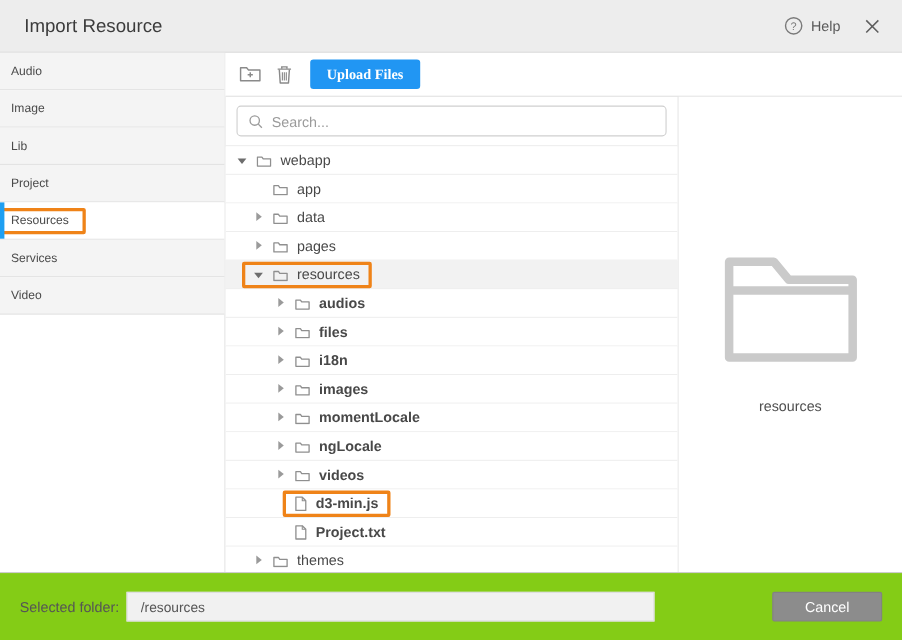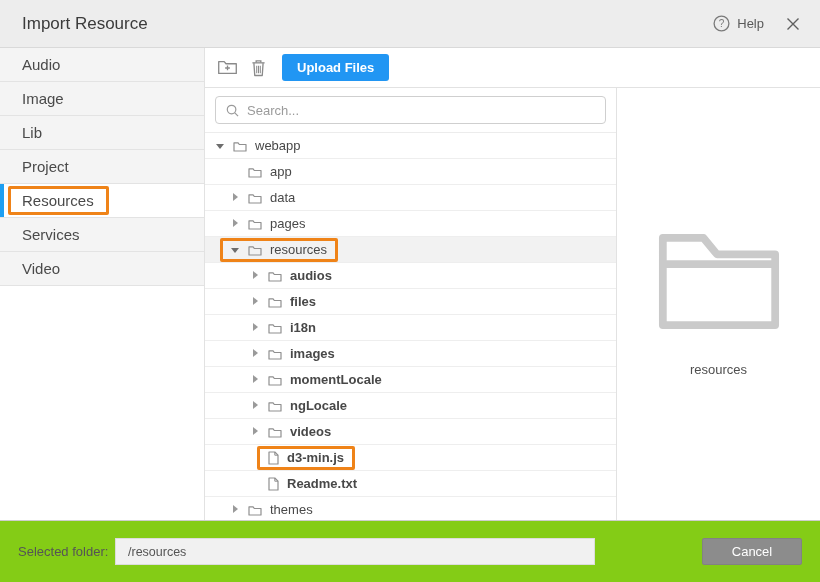--- a/index.html
+++ b/index.html
@@ -12,37 +12,37 @@
   .header { height:48px; background:#ededed; border-bottom:1px solid #d9d9d9;
             display:flex; align-items:center; padding:0 20px 0 22px; flex:0 0 48px;}
   .title { font-size:17px; font-weight:500; color:#3b3b3b; }
   .header-right { margin-left:auto; display:flex; align-items:center; }
   .help-btn { display:flex; align-items:center; gap:7px; color:#595959; font-size:13px; cursor:pointer; }
   .close-btn { margin-left:22px; cursor:pointer; display:flex; align-items:center; }
 
   
   .body { flex:1; display:flex; min-height:0; }
   .sidebar { width:205px; flex:0 0 205px; border-right:1px solid #e2e2e2; background:#fff; }
-  .side-item { height:34px; display:flex; align-items:center; padding-left:22px;
-               background:#f4f4f4; border-bottom:1px solid #e3e3e3; font-size:15px;
+  .side-item { height:34px; display:flex; align-items:center; padding-left:10px;
+               background:#f4f4f4; border-bottom:1px solid #e3e3e3; font-size:11px;
                color:#4a4a4a; position:relative; cursor:pointer; }
   .side-item.selected { background:#fff; }
   .side-item.selected::before { content:''; position:absolute; left:0; top:0; bottom:0;
                width:4px; background:var(--selected-bar-blue,#1e9ff2); }
   .side-label-box { display:inline-block; border:3px solid transparent; border-radius:2px;
                padding:3px 12px 3px 11px; margin-left:-14px; }
   .side-item.annotated .side-label-box { border-color:var(--annotation-orange,#ef8318); }
 
   .main { flex:1; display:flex; flex-direction:column; min-width:0; }
   .toolbar { height:40px; flex:0 0 40px; border-bottom:1px solid #e2e2e2;
              display:flex; align-items:center; padding-left:12px; gap:13px; background:#fff; }
   .icon-btn { display:flex; align-items:center; justify-content:center; cursor:pointer; background:none; border:none; }
   .upload-btn { background:var(--accent-blue,#2196f3); color:#fff; border:none; border-radius:3px;
                 height:27px; padding:0 15px; font-size:13px; font-weight:bold; margin-left:3px;
-                font-family:Liberation Sans, sans-serif; cursor:pointer; }
+                font-family:Liberation Serif, serif; cursor:pointer; }
 
   .content { flex:1; display:flex; min-height:0; }
   .tree-panel { width:412px; flex:0 0 412px; border-right:1px solid #e2e2e2;
                 display:flex; flex-direction:column; min-height:0; }
   .search-wrap { padding:8px 10px; border-bottom:1px solid #ececec; flex:0 0 auto; }
   .search-box { height:28px; border:1px solid #cfcfcf; border-radius:4px; background:#fff;
                 display:flex; align-items:center; padding:0 10px; gap:8px; }
   .search-box input { border:none; outline:none; flex:1; font-size:13px; color:#333;
                 background:transparent; font-family:"Liberation Sans",sans-serif; }
   .search-box input::placeholder { color:#9b9b9b; }
@@ -350,21 +350,21 @@
               <div class="tree-row lvl2">
     <span class="caret-spacer"></span>
     <span class="row-inner">
 
       <span class="node-icon">
         <svg width="11" height="14" viewBox="0 0 11 14">
           <path d="M1 1 h5.8 L10 4.2 V13 H1 Z" fill="none" stroke="#8f8f8f" stroke-width="1.2" stroke-linejoin="round"></path>
           <path d="M6.8 1 V4.2 H10" fill="none" stroke="#8f8f8f" stroke-width="1"></path>
         </svg>
       </span>
-      <span class="node-label">Readme.txt</span>
+      <span class="node-label">Project.txt</span>
     </span>
   </div>
               <div class="tree-row lvl1">
 
     <span class="row-inner">
       <span class="caret right"></span>
       <span class="node-icon">
         <svg width="14" height="12" viewBox="0 0 14 12">
           <path d="M1 2.8 h4.1 l1.2 1.7 H13 V11 H1 Z" fill="none" stroke="#8f8f8f" stroke-width="1.2" stroke-linejoin="round"></path>
         </svg>

